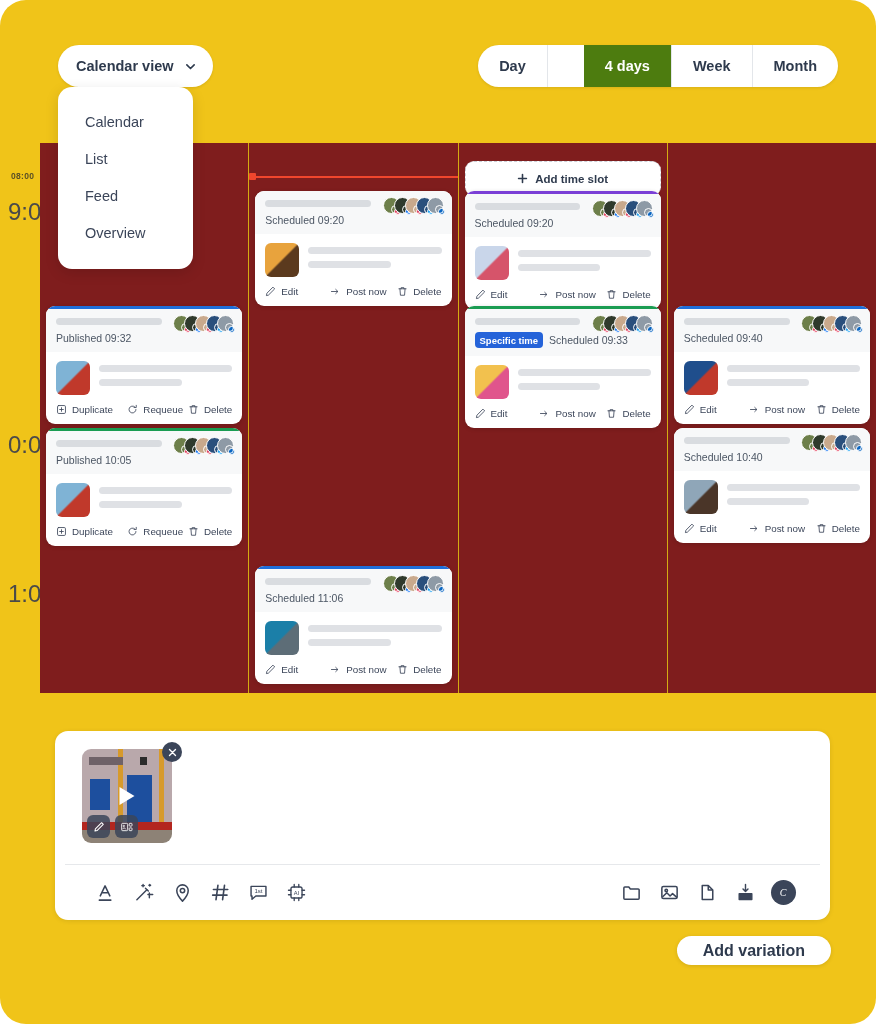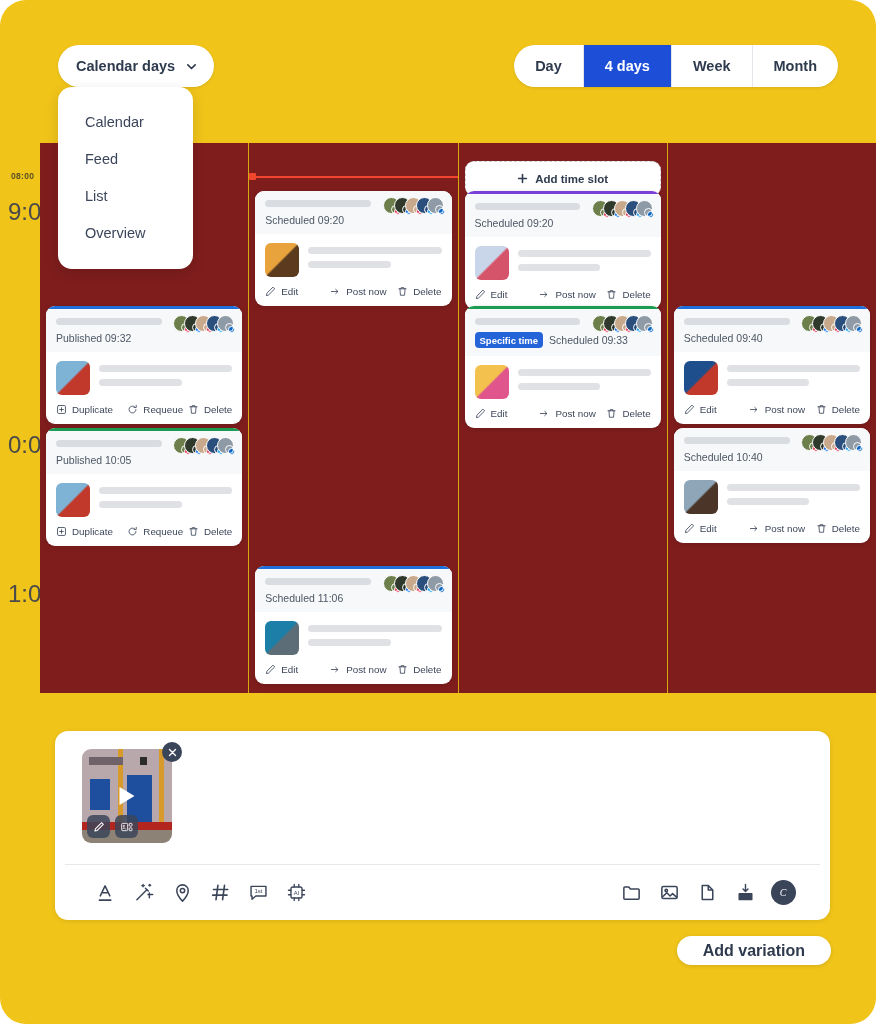--- a/index.html
+++ b/index.html
@@ -42,21 +42,21 @@
     box-shadow: 0 1px 3px rgba(0,0,0,.10);
   }
   .seg-item {
     display: flex; align-items: center; justify-content: center;
     padding: 0 21px;
     font-size: 14.5px; font-weight: bold; color: #2e3a4d;
     border-right: 1px solid #e3e6ea;
     white-space: nowrap; cursor: pointer;
   }
   .seg-item:last-child { border-right: none; }
-  .seg-item.active { background: #1d4ed8; color: #ffffff; }
+  .seg-item.active { background: #4d7c0f; color: #ffffff; margin-left: 36px; }
 
   
   .menu {
     position: absolute; left: 58px; top: 87px;
     width: 135px; background: #ffffff;
     border-radius: 14px;
     box-shadow: 0 4px 14px rgba(0,0,0,.13);
     padding: 16px 0 18px 0;
     z-index: 40;
   }
@@ -232,39 +232,39 @@
     box-shadow: 0 1px 4px rgba(0,0,0,.12); cursor: pointer;
   }
 </style>
 </head>
 <body>
 
 <div class="page">
 
   <div class="topbar">
     <div class="viewdrop">
-      <span class="viewdrop-label">Calendar days</span>
+      <span class="viewdrop-label">Calendar view</span>
       <span>
         <svg class="chev" viewBox="0 0 16 16" fill="none" stroke="#2e3a4d" stroke-width="2" stroke-linecap="round" stroke-linejoin="round">
             <path d="M3.5 6l4.5 4.5L12.5 6"></path>
           </svg>
       </span>
     </div>
     <div class="seg" id="segControl">
         <div class="seg-item">Day</div>
         <div class="seg-item active">4 days</div>
         <div class="seg-item">Week</div>
         <div class="seg-item">Month</div>
       </div>
   </div>
 
   <div class="menu" id="viewMenu">
       <div class="menu-item">Calendar</div>
+      <div class="menu-item">List</div>
       <div class="menu-item">Feed</div>
-      <div class="menu-item">List</div>
       <div class="menu-item">Overview</div>
     </div>
 
   <div class="grid">
     <div class="gutter" id="gutter">
         <div class="tick-small" style="top: 28px;">08:00</div>
         <div class="tick-big" style="top: 55px;">9:0</div>
         <div class="tick-big" style="top: 288px;">0:0</div>
         <div class="tick-big" style="top: 437px;">1:0</div>
       </div>

